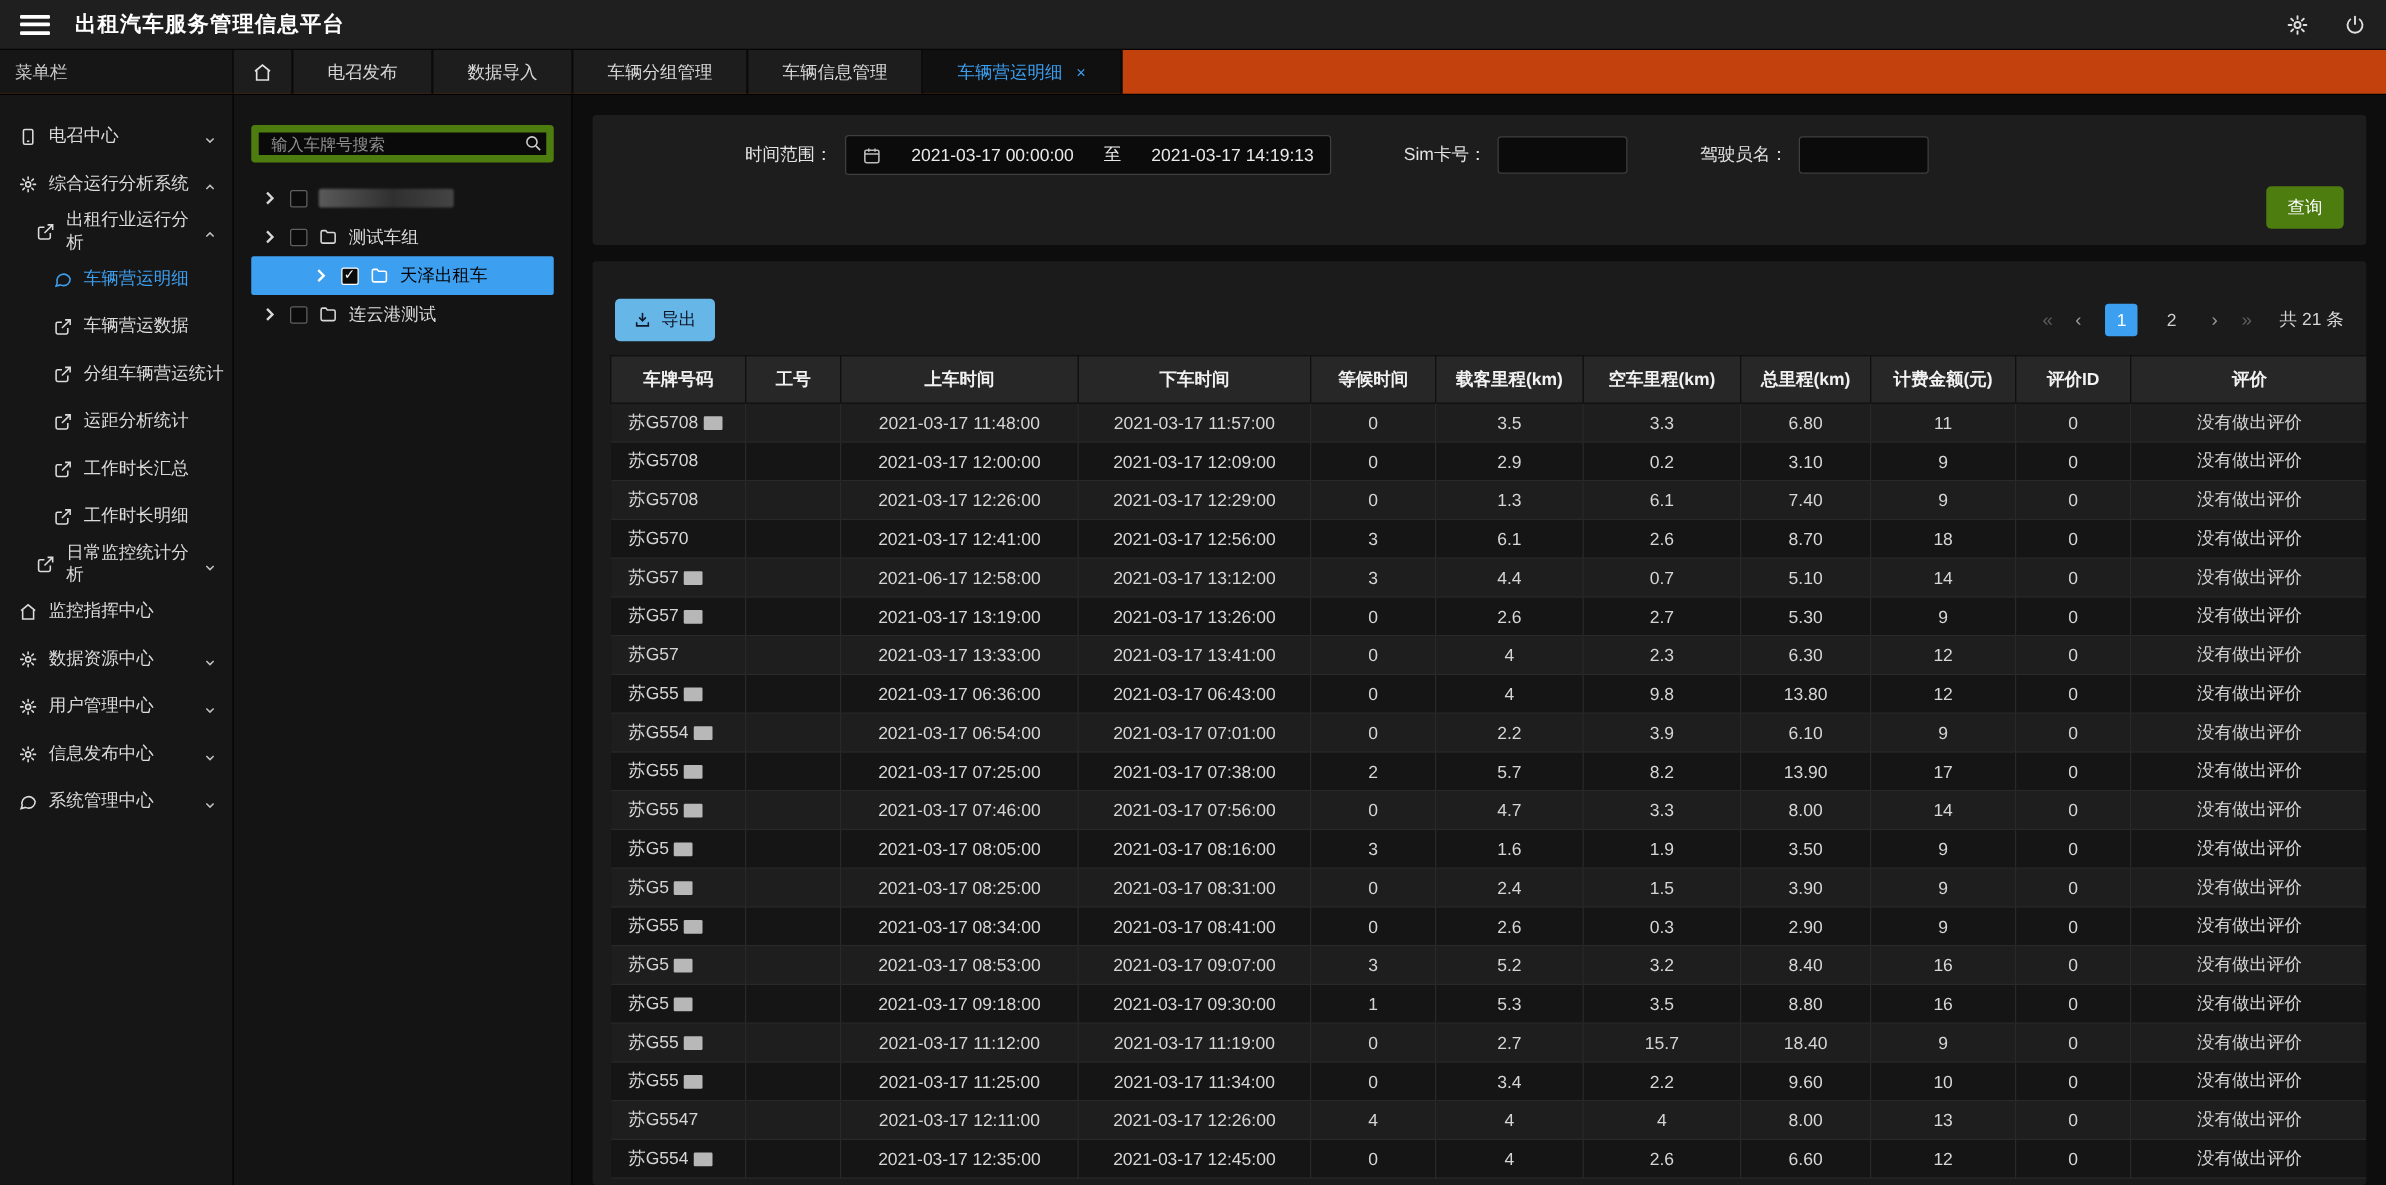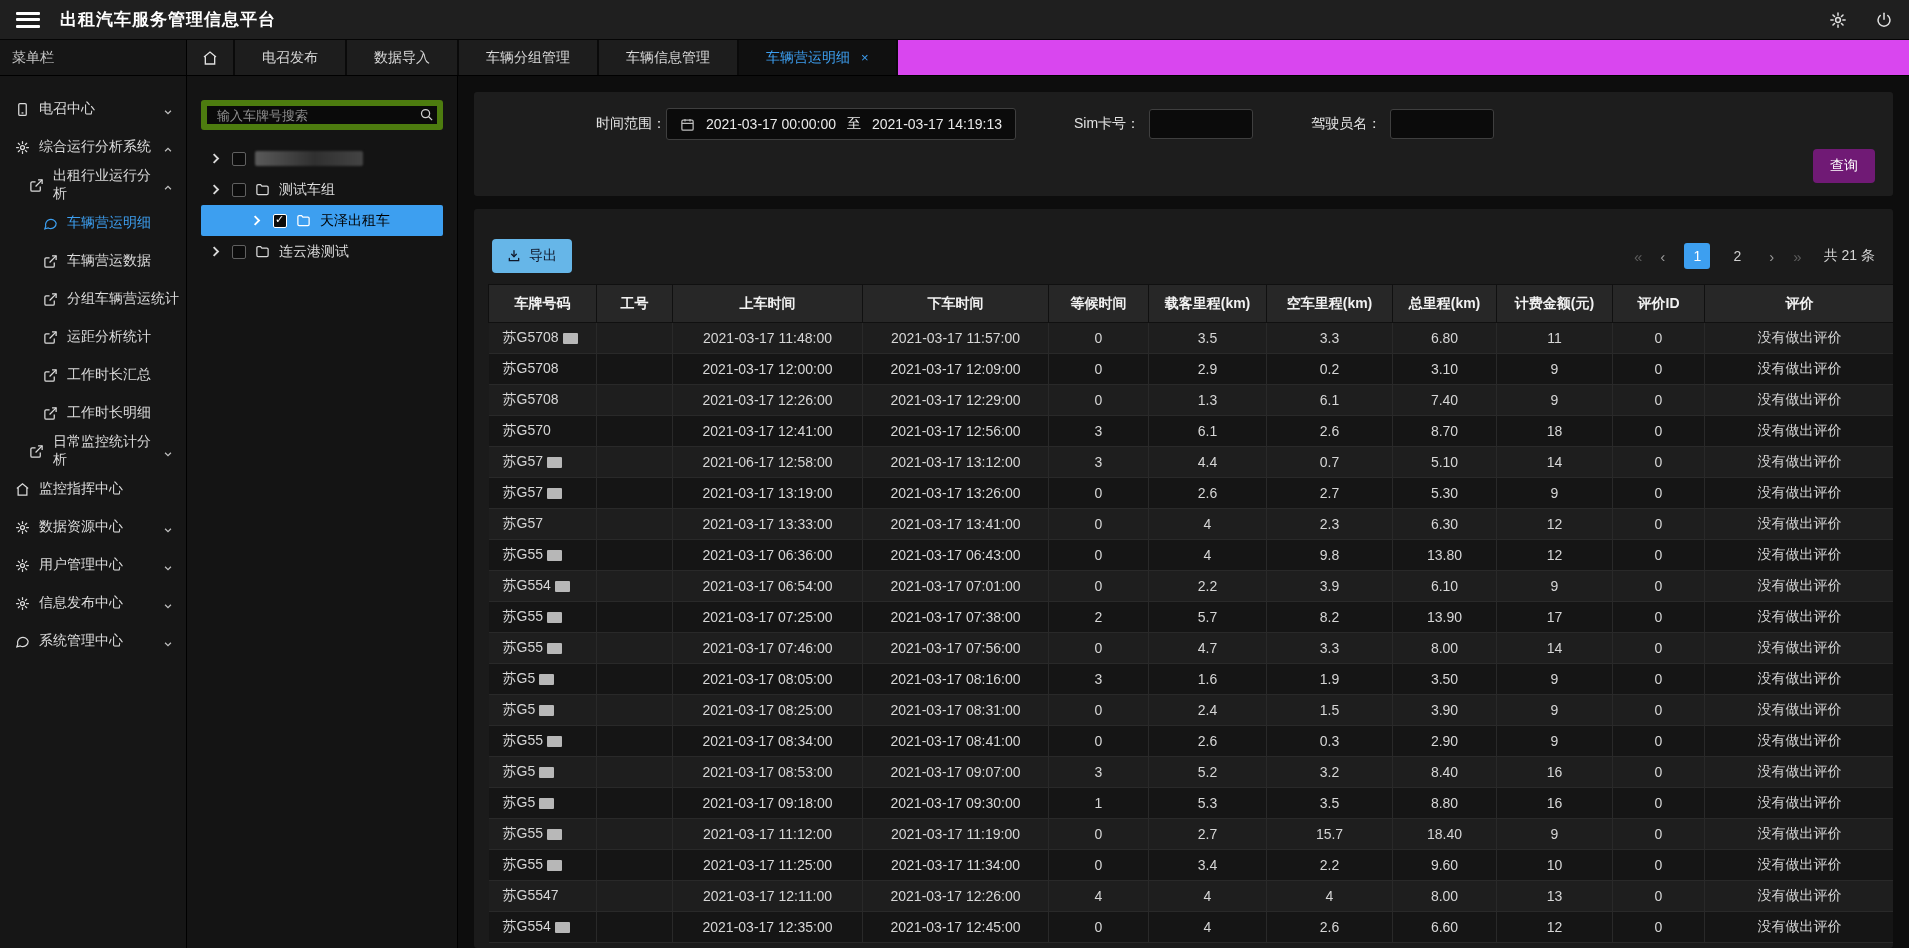--- a/index.html
+++ b/index.html
@@ -11,21 +11,21 @@
   }
   
   .topbar { height:40px; background:#1f1f1f; display:flex; align-items:center; padding:0 16px; border-bottom:1px solid #050505; }
   .hamburger { width:24px; height:16px; display:flex; flex-direction:column; justify-content:space-between; cursor:pointer; }
   .hamburger span { display:block; height:3px; background:#fff; border-radius:1px; }
   .app-title { font-size:17px; font-weight:bold; color:#fff; margin-left:20px; letter-spacing:1px; }
   .topbar-right { margin-left:auto; display:flex; align-items:center; gap:28px; color:#e0e0e0; }
   .topbar-right .icn { width:18px; height:18px; display:inline-flex; cursor:pointer; }
   .icn svg { width:100%; height:100%; }
   
-  .tabbar { height:36px; background:#d946ef; display:flex; align-items:stretch; border-bottom:1px solid #000; }
+  .tabbar { height:36px; background:#c2410c; display:flex; align-items:stretch; border-bottom:1px solid #000; }
   .menubar-label { width:187px; background:#161616; border-right:1px solid #000; display:flex; align-items:center; padding-left:12px; font-size:14px; color:#c8c8c8; flex:none; }
   .tab { display:flex; align-items:center; padding:0 27px; font-size:14px; color:#d8d8d8; background:#1d1d1d; border-right:2px solid #0a0a0a; cursor:pointer; white-space:nowrap; }
   .tab.home { padding:0 15px; color:#e0e0e0; }
   .tab.home svg { width:16px; height:16px; }
   .tab.active { background:#101010; color:#3d9ff0; }
   .tab .close { margin-left:11px; font-size:13px; color:#3d9ff0; cursor:pointer; }
   
   .main { display:flex; height:872px; }
   
   .sidebar { width:187px; flex:none; background:#161616; border-right:1px solid #000; padding-top:14px; overflow:hidden; }
@@ -50,25 +50,25 @@
   .tree-row .cb.checked::after { content:"\2713"; position:absolute; left:1px; top:-2px; font-size:11px; color:#fff; }
   .tree-row .icn { width:15px; height:15px; color:#d8d8d8; flex:none; }
   .tree-row.selected { background:#3d9ff0; color:#000000; border-radius:2px;padding-left:48px; }
   .tree-row.selected .chev, .tree-row.selected .icn { color:#fff; }
   .blur-label { width:108px; height:15px; border-radius:2px; background:linear-gradient(90deg,#5a5a5a,#303030 55%,#444); filter:blur(1px); }
   
   .content { flex:1; padding:16px 16px 0 16px; display:flex; flex-direction:column; gap:13px; min-width:0; }
   .filter-card { background:#1d1d1d; border-radius:3px; height:104px; position:relative; padding:16px 18px 0 122px; flex:none; }
   .filter-row { display:flex; align-items:center; }
   .flabel { font-size:14px; color:#e3e3e3; white-space:nowrap; }
-  .datebox { display:flex; align-items:center; gap:11px; background:#0b0b0b; border:1px solid #3f3f3f; border-radius:3px; height:32px; padding:0 13px; margin-left:0; font-size:14px; color:#eaeaea; cursor:pointer; }
+  .datebox { display:flex; align-items:center; gap:24px; background:#0b0b0b; border:1px solid #3f3f3f; border-radius:3px; height:32px; padding:0 13px; margin-left:10px; font-size:14px; color:#eaeaea; cursor:pointer; }
   .datebox .icn { width:15px; height:15px; color:#bdbdbd; }
   .gap { margin-left:58px; }
   .text-input { width:104px; height:30px; background:#0b0b0b; border:1px solid #3f3f3f; border-radius:3px; color:#ddd; margin-left:9px; padding:0 8px; font-size:14px; outline:none; font-family:"Liberation Sans",sans-serif; }
-  .query-btn { position:absolute; right:18px; bottom:13px; background:#701a75; color:#fff; border:none; border-radius:4px; padding:8px 17px; font-size:14px; cursor:pointer; font-family:"Liberation Sans",sans-serif; }
+  .query-btn { position:absolute; right:18px; bottom:13px; background:#4d7c0f; color:#fff; border:none; border-radius:4px; padding:8px 17px; font-size:14px; cursor:pointer; font-family:"Liberation Sans",sans-serif; }
   
   .table-card { background:#1b1b1b; border-radius:3px; flex:1; padding:0 14px; overflow:hidden; display:flex; flex-direction:column; }
   .toolbar { display:flex; justify-content:space-between; align-items:center; padding:30px 4px 11px 4px; flex:none; }
   .export-btn { display:inline-flex; align-items:center; gap:8px; background:#66b6e8; color:#0f172a; border:none; border-radius:4px; padding:8px 15px; font-size:14px; cursor:pointer; font-family:"Liberation Sans",sans-serif; }
   .export-btn .icn { width:14px; height:14px; }
   .pager { display:flex; align-items:center; gap:19px; font-size:14px; color:#cfcfcf; }
   .pg-sym { cursor:pointer; font-size:15px; }
   .pg-first,.pg-last { color:#5c5c5c; letter-spacing:-1px; }
   .pg-prev,.pg-next { color:#9a9a9a; }
   .pg-num { min-width:26px; height:26px; line-height:26px; text-align:center; border-radius:3px; color:#d0d0d0; cursor:pointer; }

